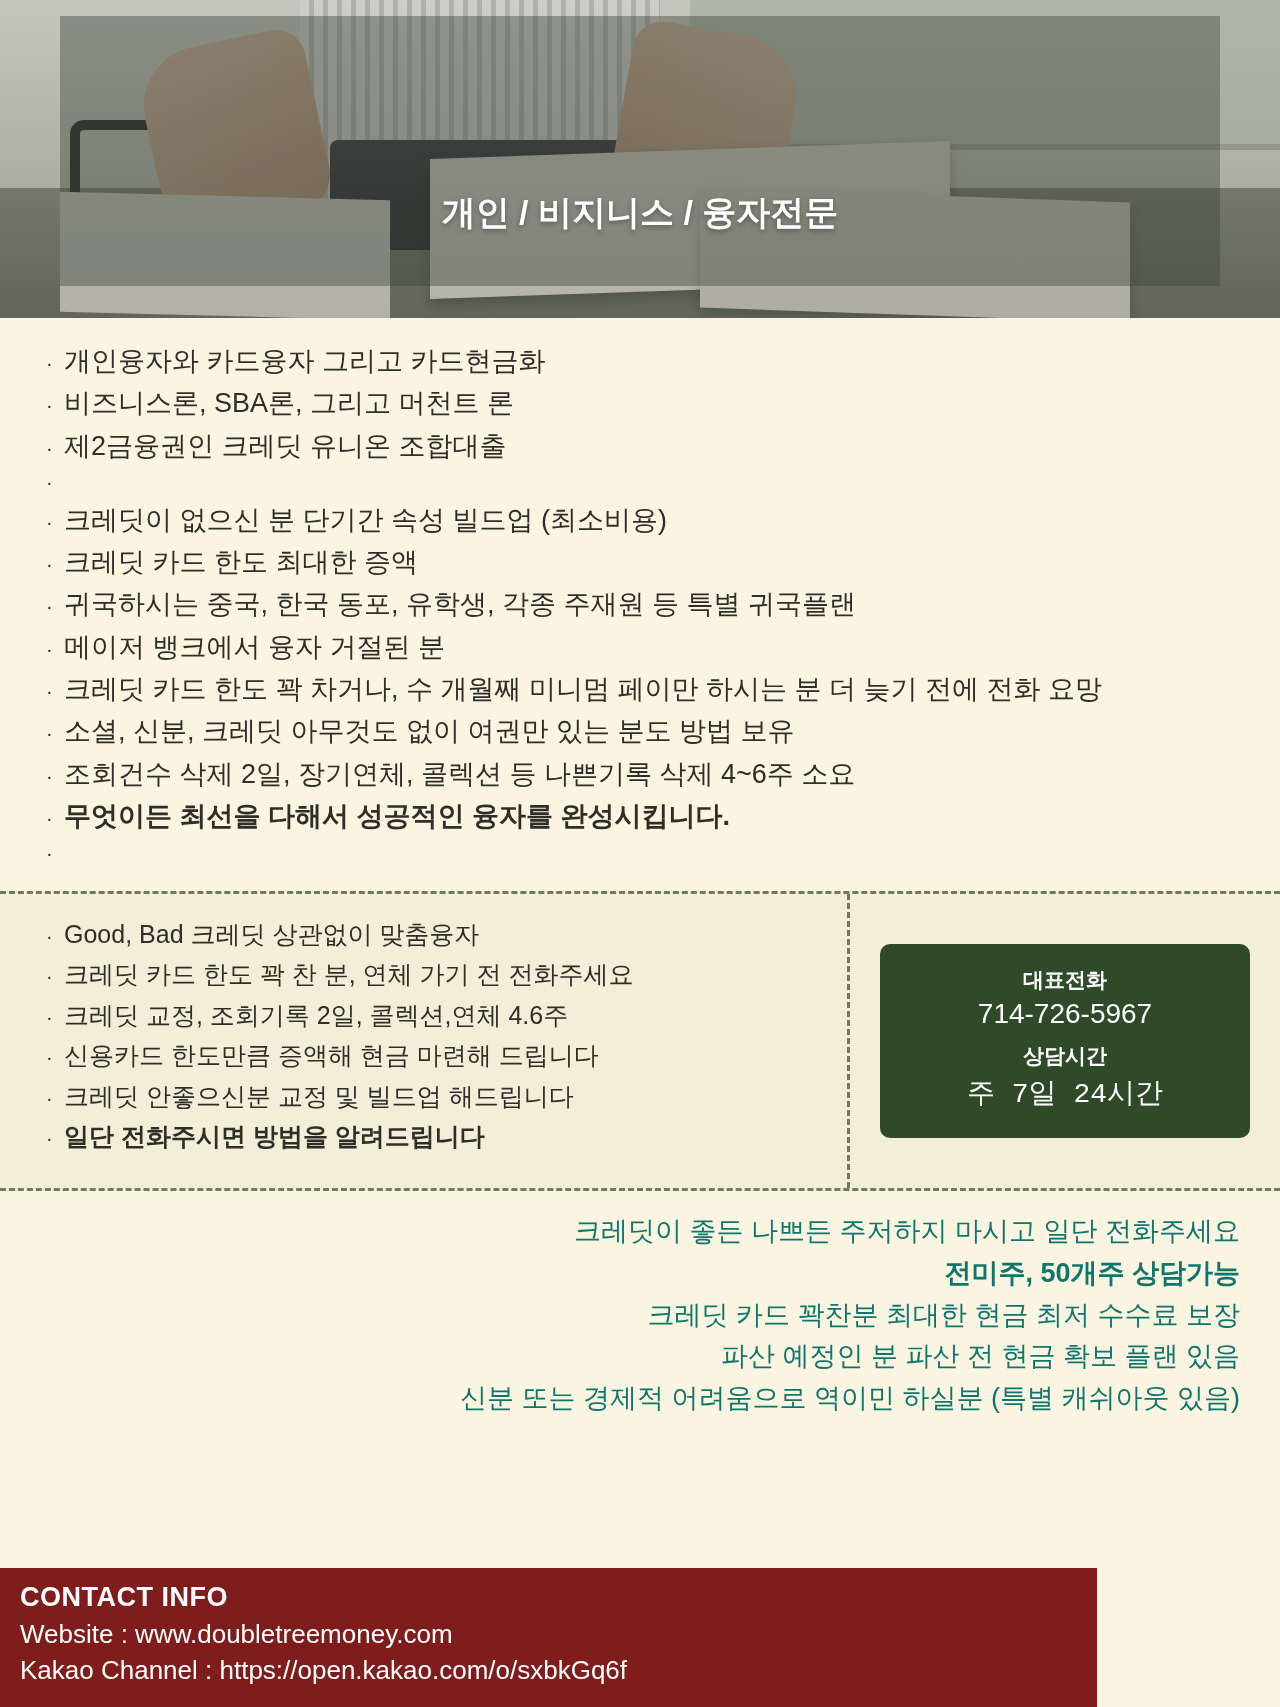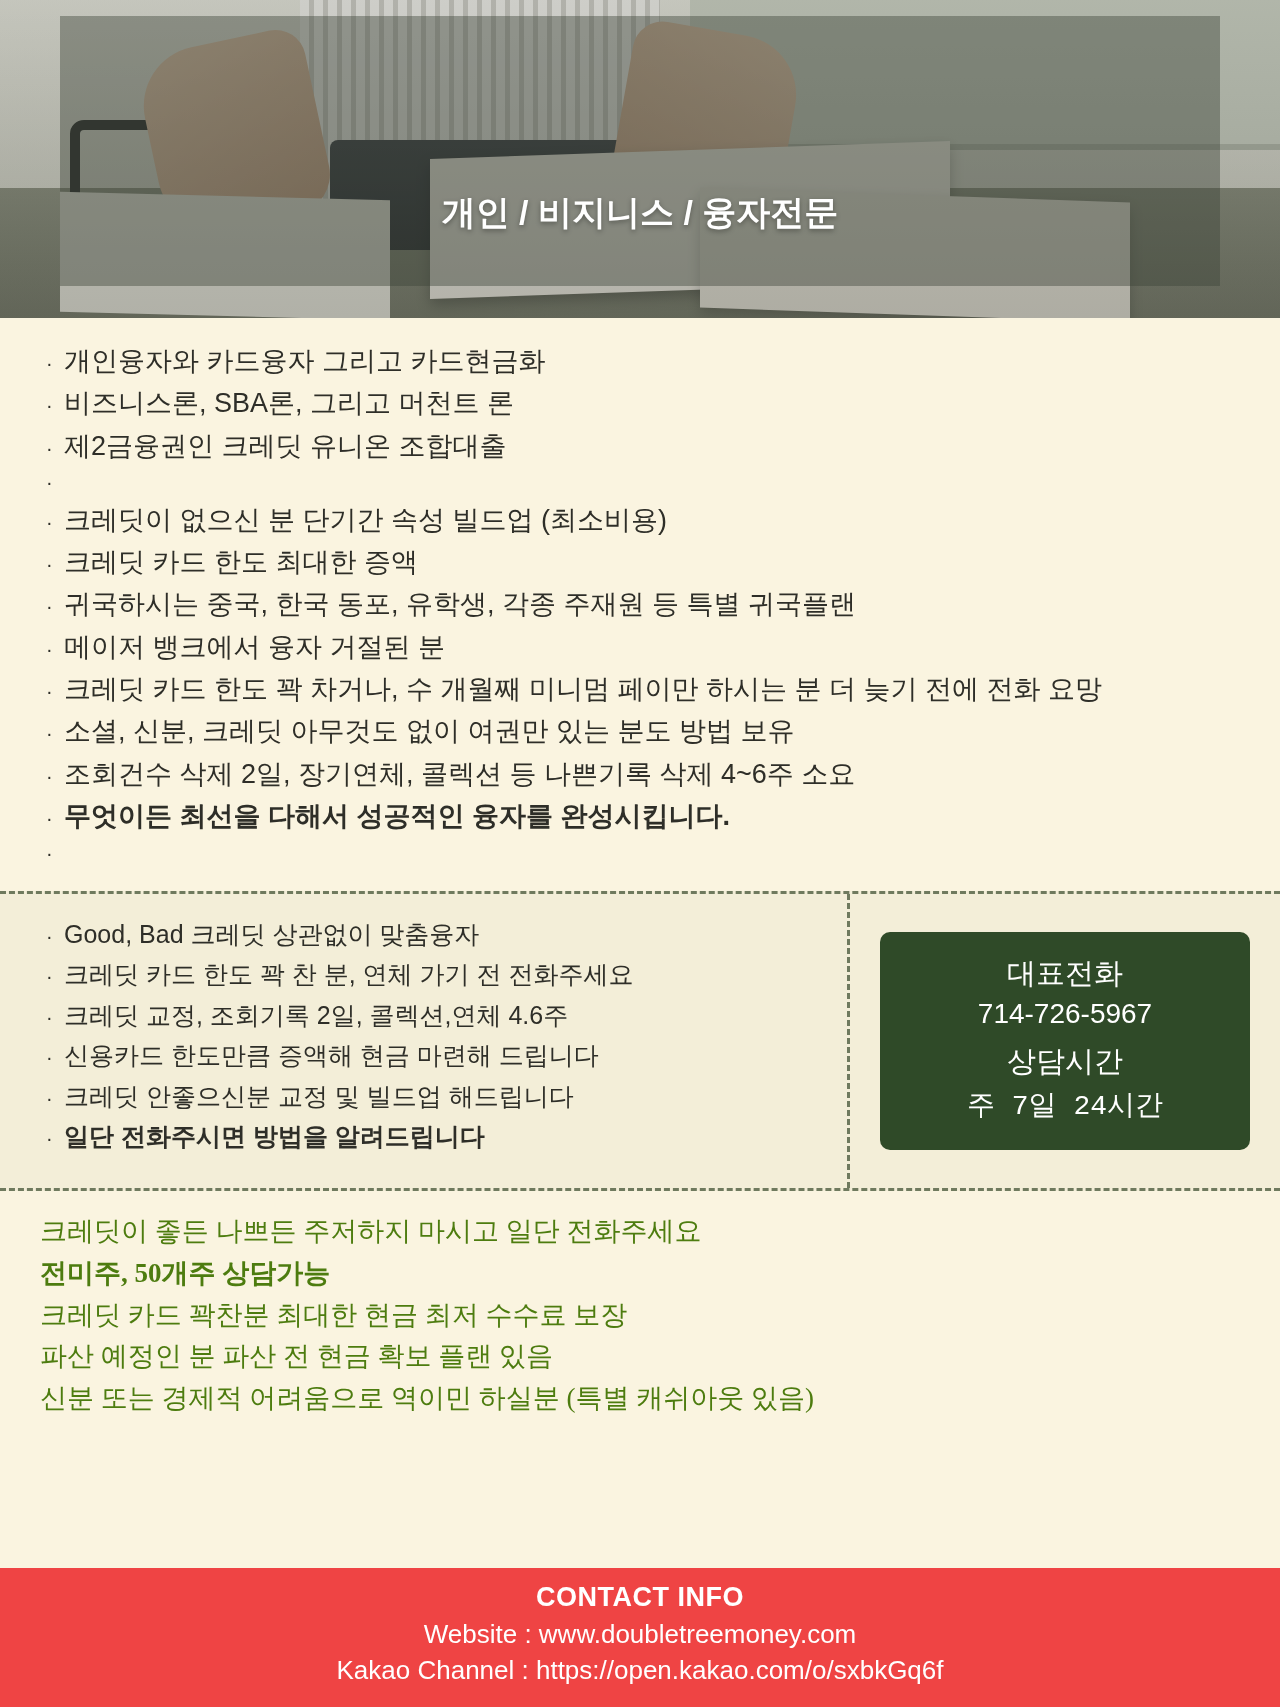--- a/index.html
+++ b/index.html
@@ -168,42 +168,40 @@
     padding: 20px 30px;
   }
   .contact-card {
     width: 100%;
     background: #2f4a28;
     border-radius: 10px;
     color: #ffffff;
     text-align: center;
     padding: 22px 10px 26px 10px;
   }
-  .contact-card .lbl { font-size: 29px; font-weight: normal; margin-bottom: 4px; }
+  .contact-card .lbl { font-size: 21px; font-weight: bold; margin-bottom: 4px; }
   .contact-card .val { font-size: 28px; margin-bottom: 12px; }
   .contact-card .val:last-child { margin-bottom: 0; font-family: Liberation Mono, monospace; }
 
   
   .note {
-    text-align: left;
+    text-align: right;
     padding: 20px 40px 18px 40px;
-    color: #4d7c0f;
-    font-family: Liberation Serif, serif;
+    color: #0f766e;
   }
   .note p { font-size: 27px; line-height: 1.55; }
   .note p.b { font-weight: bold; }
 
   
   .footer {
     position: absolute;
     left: 0; bottom: 0;
-    width: 1280px;
-    background: #ef4444;
+    width: 1097px;
+    background: #7f1d1d;
     color: #ffffff;
-    text-align: center;
     padding: 14px 20px 18px 20px;
   }
   .footer .ftitle { font-size: 27px; font-weight: bold; letter-spacing: .5px; margin-bottom: 4px; }
   .footer .fline { font-size: 26px; line-height: 1.38; }
 </style>
 </head>
 <body>
 
 <div class="page">
 

